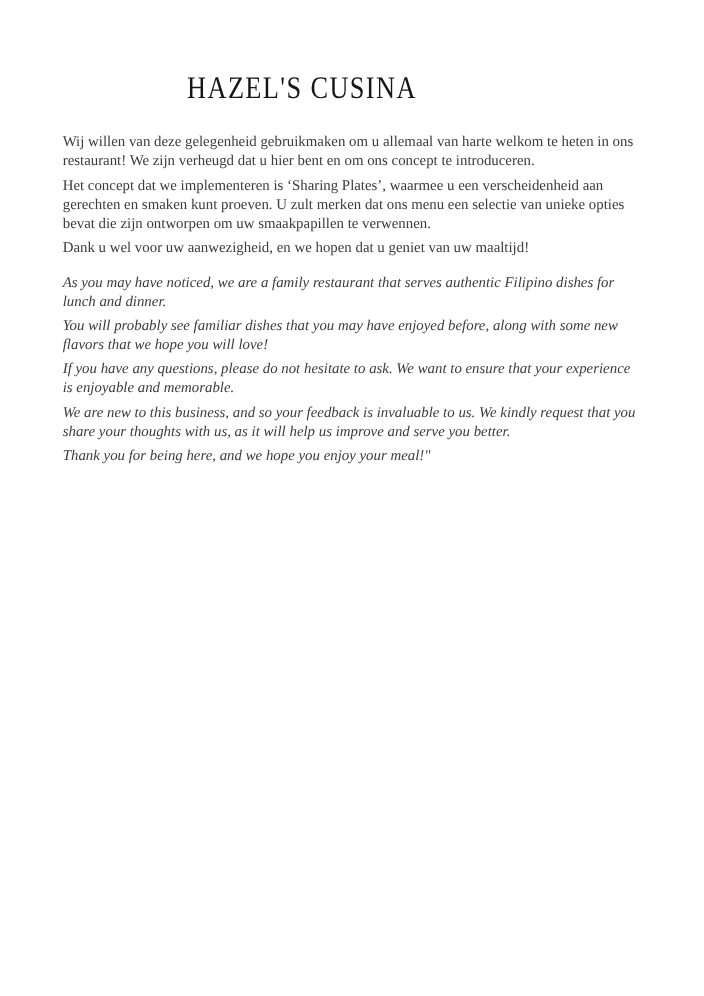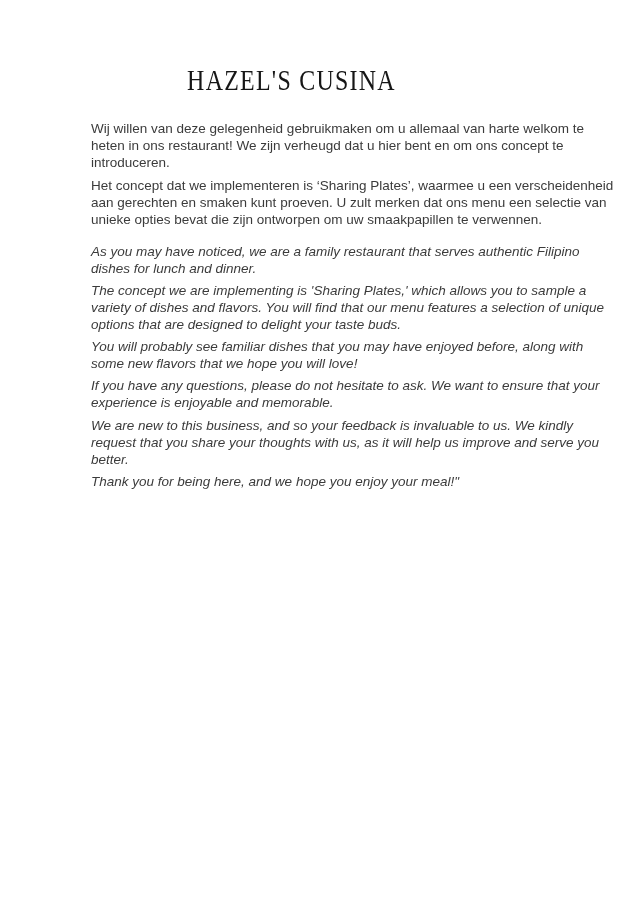--- a/index.html
+++ b/index.html
@@ -14,21 +14,21 @@
   }
   body {
     height: 905px;
     font-family: "Liberation Sans", sans-serif;
     overflow: hidden;
   }
   .page {
     width: 552px;
     height: 905px;
     background: var(--background);
-    padding: 52px 60px 0 91px;
+    padding: 52px 60px 0 57px;
   }
   .title {
     text-align: center;
     margin: 14px 0 0 0;
     line-height: 30px;
     font-family: "Liberation Serif", "DejaVu Serif", serif;
     font-weight: 500;
     font-size: 28.5px;
     letter-spacing: 1.5px;
     color: var(--title);
@@ -38,20 +38,21 @@
   }
   .letter-body {
     margin-top: 24px;
     width: 523px;
     color: var(--text);
     font-size: 13.5px;
     line-height: 17px;
   }
   .letter-body p {
     margin: 0 0 5px 0;
+    font-family: Liberation Serif, serif;
   }
   section.dutch p.gap-top,
   section.english p.gap-top {
     margin-top: 6px;
   }
   section.english {
     margin-top: 15px;
     font-style: italic;
   }
 </style>
@@ -60,25 +61,25 @@
 
 <div class="page">
 
   <h1 class="title">HAZEL'S CUSINA</h1>
 
   <div class="letter-body">
 
     <section class="dutch">
       <p>Wij willen van deze gelegenheid gebruikmaken om u allemaal van harte welkom te heten in ons restaurant! We zijn verheugd dat u hier bent en om ons concept te introduceren.</p>
       <p class="gap-top">Het concept dat we implementeren is ‘Sharing Plates’, waarmee u een verscheidenheid aan gerechten en smaken kunt proeven. U zult merken dat ons menu een selectie van unieke opties bevat die zijn ontworpen om uw smaakpapillen te verwennen.</p>
+      <p>Dank u wel voor uw aanwezigheid, en we hopen dat u geniet van uw maaltijd!</p>
     </section>
 
     <section class="english">
       <p>As you may have noticed, we are a family restaurant that serves authentic Filipino dishes for lunch and dinner.</p>
-      <p>The concept we are implementing is 'Sharing Plates,' which allows you to sample a variety of dishes and flavors. You will find that our menu features a selection of unique options that are designed to delight your taste buds.</p>
       <p>You will probably see familiar dishes that you may have enjoyed before, along with some new flavors that we hope you will love!</p>
       <p>If you have any questions, please do not hesitate to ask. We want to ensure that your experience is enjoyable and memorable.</p>
       <p class="gap-top">We are new to this business, and so your feedback is invaluable to us. We kindly request that you share your thoughts with us, as it will help us improve and serve you better.</p>
       <p>Thank you for being here, and we hope you enjoy your meal!"</p>
     </section>
 
   </div>
 </div>
 
 </body></html>

